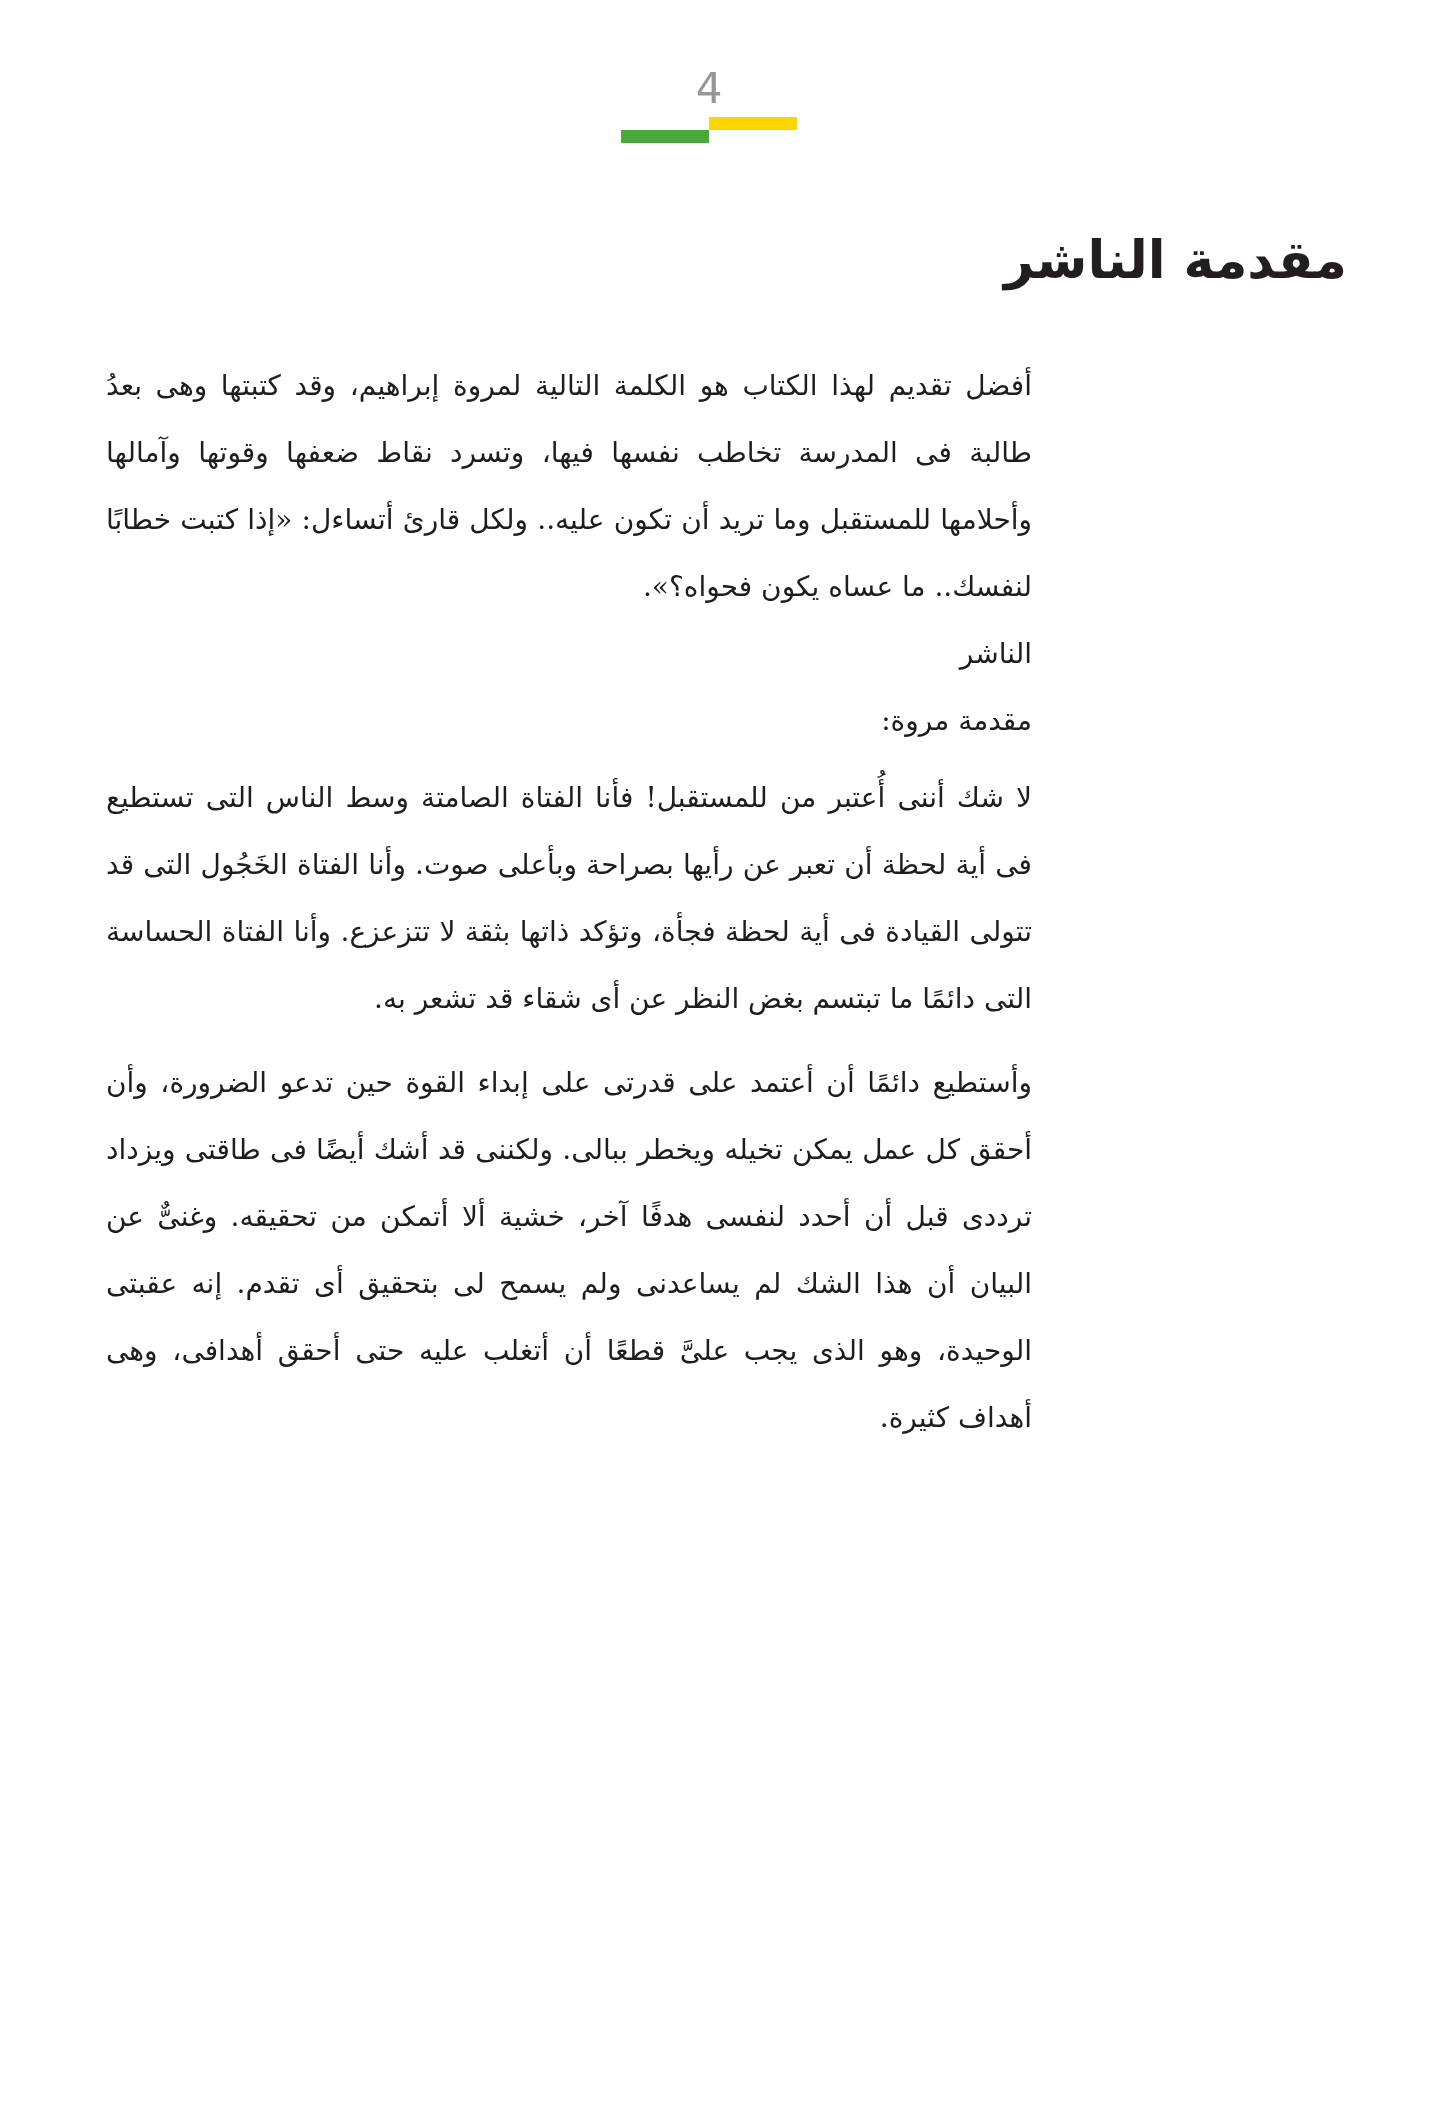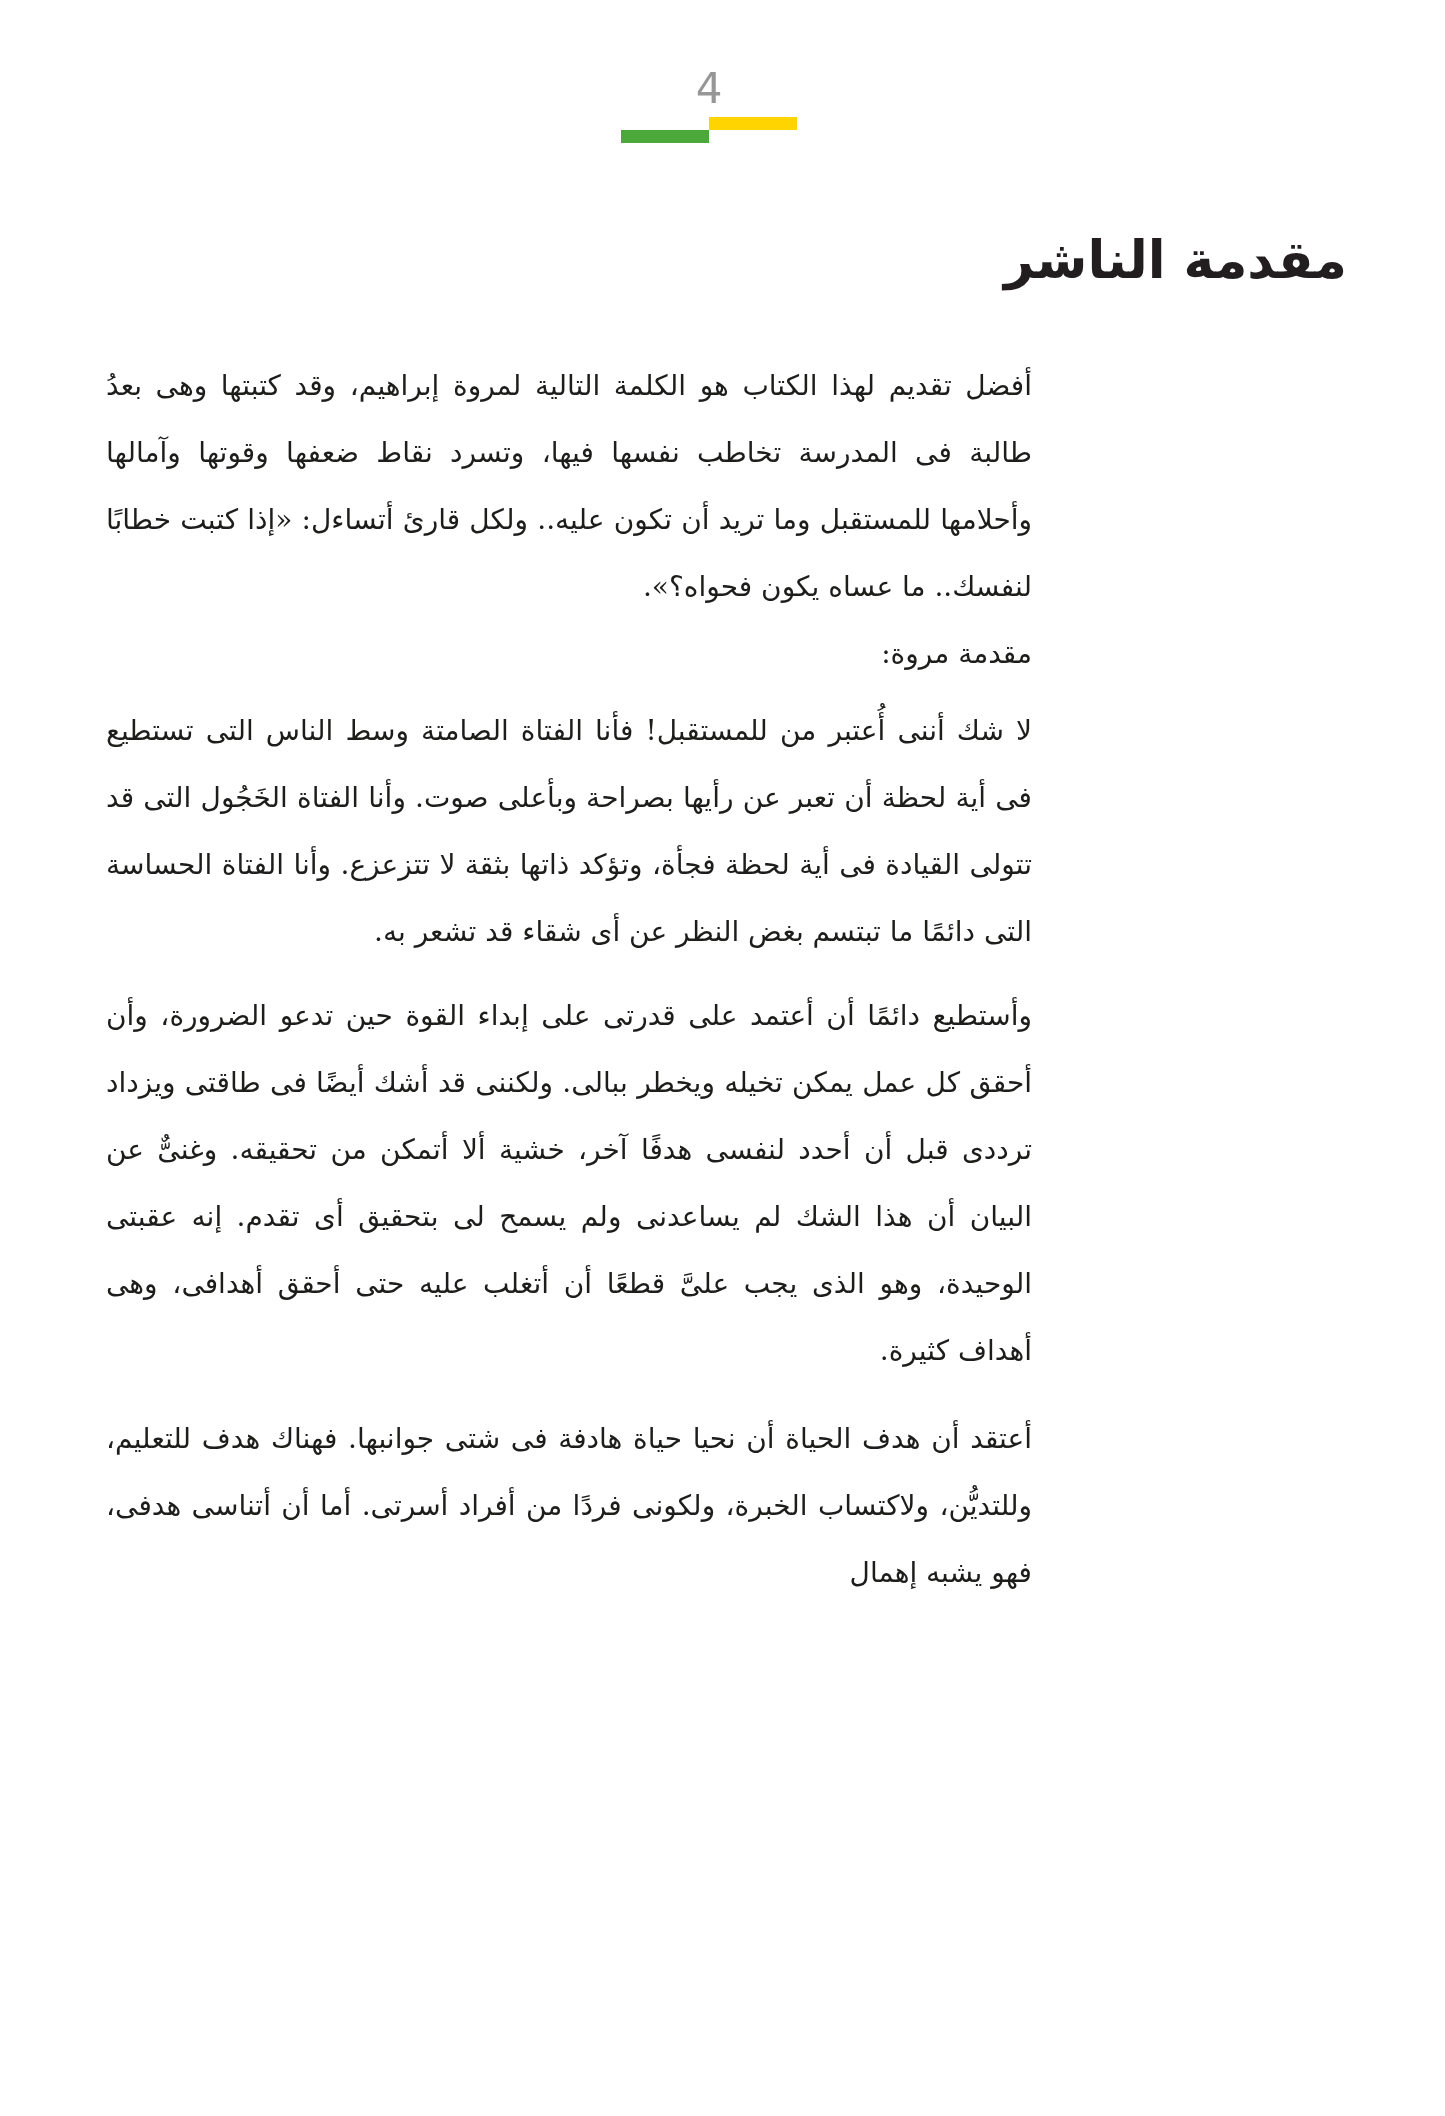--- a/index.html
+++ b/index.html
@@ -94,24 +94,24 @@
   <div class="rule rule-yellow" style="background-color: rgb(255, 212, 0);"></div>
 
   <div class="rule rule-green" style="background-color: rgb(77, 168, 60);"></div>
 
   <h1 class="chapter-title">مقدمة الناشر</h1>
 
   <div class="text-column">
 
     <p>أفضل تقديم لهذا الكتاب هو الكلمة التالية لمروة إبراهيم، وقد كتبتها وهى بعدُ طالبة فى المدرسة تخاطب نفسها فيها، وتسرد نقاط ضعفها وقوتها وآمالها وأحلامها للمستقبل وما تريد أن تكون عليه.. ولكل قارئ أتساءل: «إذا كتبت خطابًا لنفسك.. ما عساه يكون فحواه؟».</p>
 
+    <p class="signature-line">الناشر</p>
 
     <p class="salutation-line">مقدمة مروة:</p>
 
     <p class="para-gap-sm">لا شك أننى أُعتبر من للمستقبل! فأنا الفتاة الصامتة وسط الناس التى تستطيع فى أية لحظة أن تعبر عن رأيها بصراحة وبأعلى صوت. وأنا الفتاة الخَجُول التى قد تتولى القيادة فى أية لحظة فجأة، وتؤكد ذاتها بثقة لا تتزعزع. وأنا الفتاة الحساسة التى دائمًا ما تبتسم بغض النظر عن أى شقاء قد تشعر به.</p>
 
     <p class="para-gap-md">وأستطيع دائمًا أن أعتمد على قدرتى على إبداء القوة حين تدعو الضرورة، وأن أحقق كل عمل يمكن تخيله ويخطر ببالى. ولكننى قد أشك أيضًا فى طاقتى ويزداد ترددى قبل أن أحدد لنفسى هدفًا آخر، خشية ألا أتمكن من تحقيقه. وغنىٌّ عن البيان أن هذا الشك لم يساعدنى ولم يسمح لى بتحقيق أى تقدم. إنه عقبتى الوحيدة، وهو الذى يجب علىَّ قطعًا أن أتغلب عليه حتى أحقق أهدافى، وهى أهداف كثيرة.</p>
 
-    <p class="para-gap-lg">أعتقد أن هدف الحياة أن نحيا حياة هادفة فى شتى جوانبها. فهناك هدف للتعليم، وللتديُّن، ولاكتساب الخبرة، ولكونى فردًا من أفراد أسرتى. أما أن أتناسى هدفى، فهو يشبه إهمال</p>
 
   </div>
 
 </div>
 
 </body></html>

